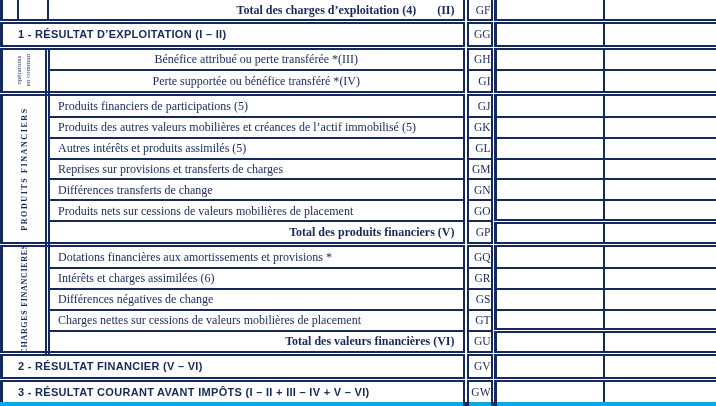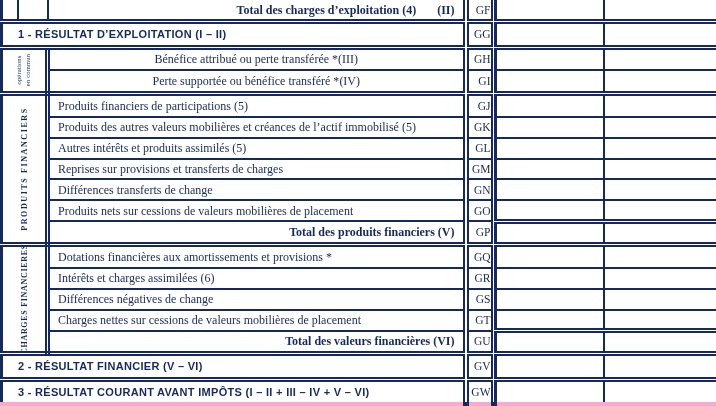--- a/index.html
+++ b/index.html
@@ -47,21 +47,21 @@
   
   td.v1{border-left:3px solid #16295c;border-right:2px solid #16295c;
         border-bottom:2px solid #16295c;}
   td.v2{border-right:2px solid #16295c;border-bottom:2px solid #16295c;}
 
   
   tr.bdouble > td.side, tr.bdouble > td.lbl, tr.bdouble > td.sec,
   tr.bdouble > td.code, tr.bdouble > td.v1, tr.bdouble > td.v2,
   td.side.bdouble{border-bottom:5px double #16295c;}
   tr.vdouble > td.v1, tr.vdouble > td.v2{border-bottom:5px double #16295c;}
-  tr.last > td{border-bottom:4px solid #f9a8d4;}
+  tr.last > td{border-bottom:4px solid #0ea5e9;}
 </style>
 </head>
 <body>
 
 <div class="form">
 <table class="grid">
   <colgroup>
     <col style="width:46px">
         <col style="width:416px">
         <col style="width:4px">

